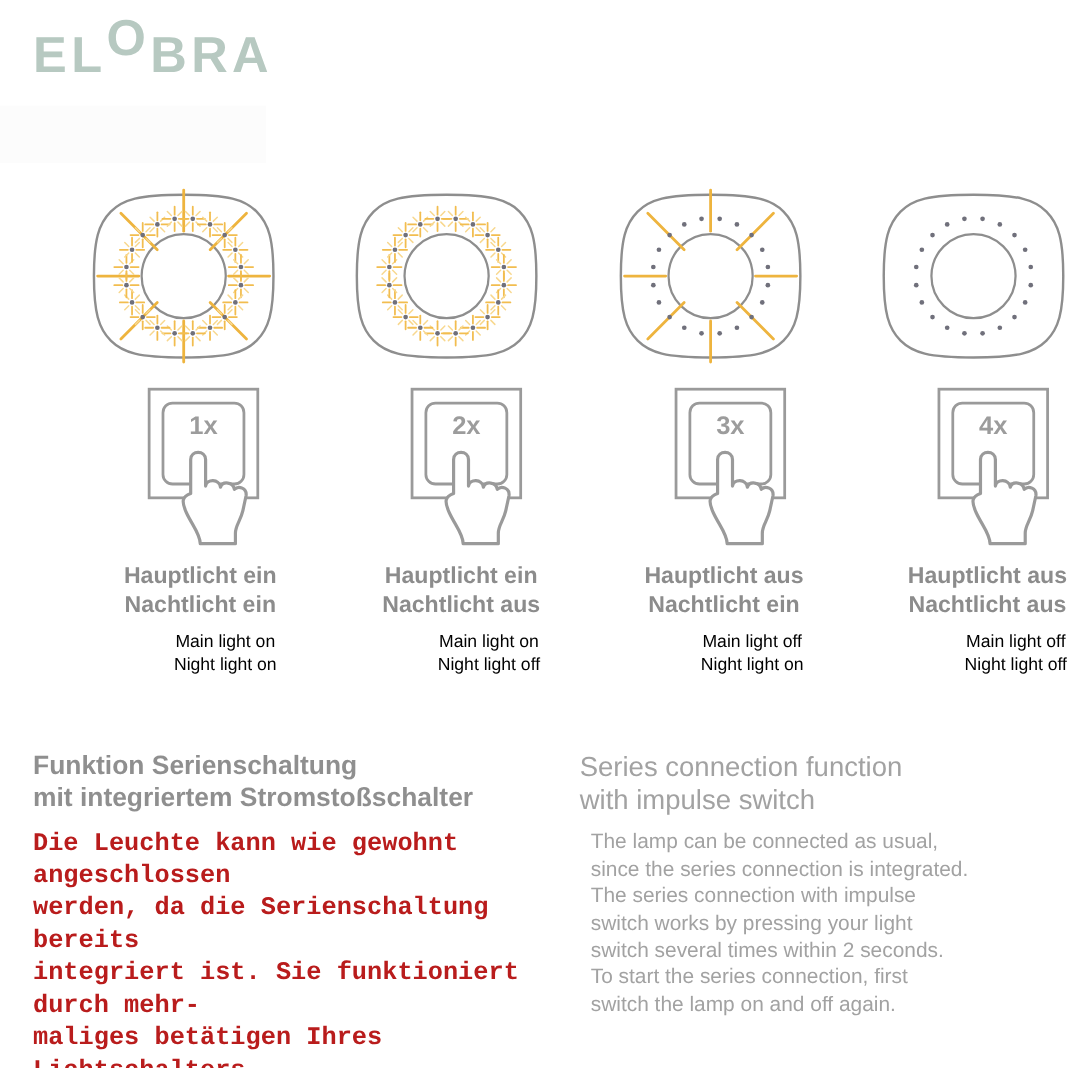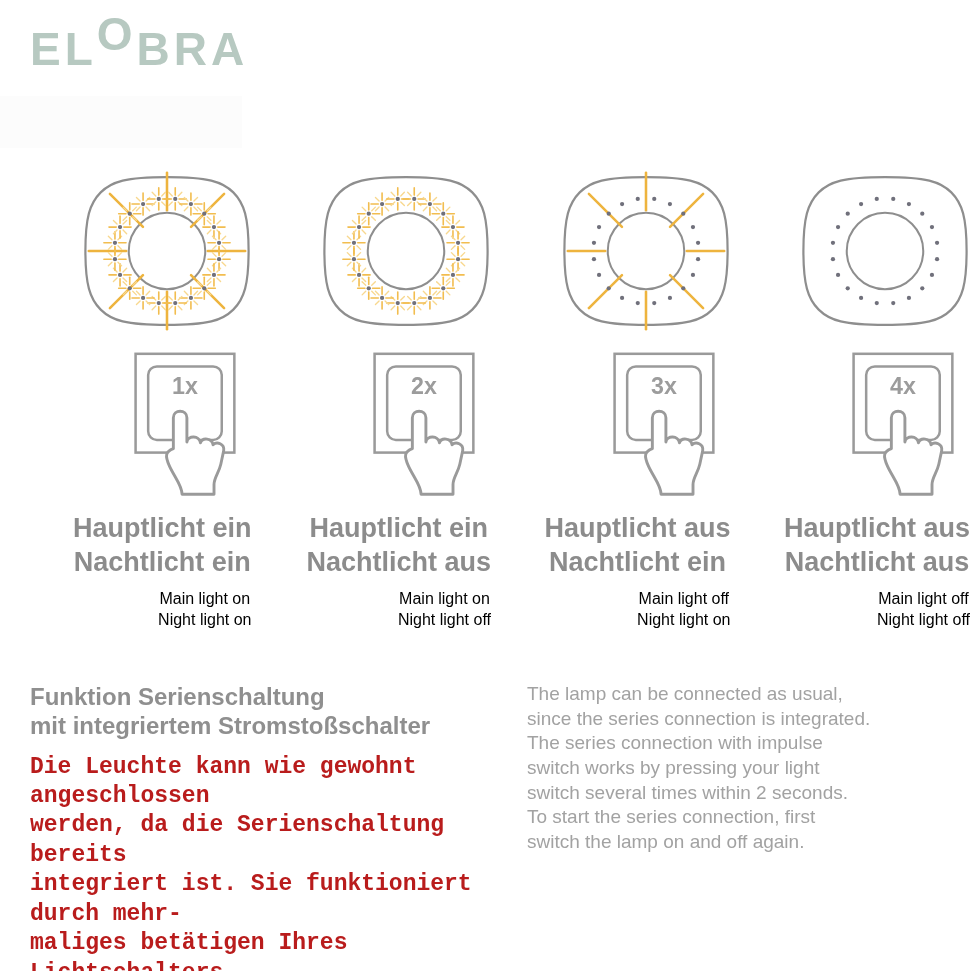--- a/index.html
+++ b/index.html
@@ -10,31 +10,31 @@
   .logo{position:absolute;top:26px;left:30px;font-size:46px;font-weight:700;letter-spacing:4px;color:#b7c9c1;line-height:1;}
   .logo .raised{display:inline-block;transform:translateY(-15px);}
   .watermark{position:absolute;top:96px;left:0;width:242px;height:52px;background:#fcfcfc;}
 
   
   .steps-grid{position:absolute;top:166px;left:12px;right:0;display:grid;grid-template-columns:repeat(4,1fr);}
   .step-col{display:flex;flex-direction:column;align-items:flex-end;}
   .lamp-svg{width:170px;height:170px;display:block;}
   .switch-svg{width:136px;height:153px;display:block;margin-top:12px;}
   .press-label{font-family:"Liberation Sans",sans-serif;font-size:24px;font-weight:700;fill:#9c9c9c;}
-  .caption-de{margin-top:10px;font-size:27px;font-weight:700;color:#8c8c8c;text-align:center;line-height:1.26;white-space:pre-line;}
+  .caption-de{margin-top:10px;font-size:21px;font-weight:700;color:#8c8c8c;text-align:center;line-height:1.26;white-space:pre-line;}
   .caption-en{margin-top:9px;font-size:16px;font-weight:400;color:#000000;text-align:center;line-height:1.32;white-space:pre-line;}
 
   
   .info{position:absolute;top:682px;left:30px;right:22px;display:grid;grid-template-columns:492px 1fr;column-gap:5px;}
   .info h2{margin:0 0 12px;white-space:pre-line;}
   .info p{margin:0;white-space:pre-line;}
   .info-de h2{font-size:24px;font-weight:700;color:#8f8f8f;line-height:1.22;}
   .info-de p{font-size:23px;font-weight:700;color:#b91c1c;line-height:1.28;font-family:Liberation Mono, monospace;}
   .info-en h2{font-size:25px;font-weight:400;color:#a2a2a2;line-height:1.2;}
-  .info-en p{font-size:19px;font-weight:400;color:#a2a2a2;line-height:1.3;}
+  .info-en p{font-size:19px;font-weight:400;color:#a2a2a2;line-height:1.3;margin-left:10px;}
 </style>
 </head>
 <body>
 
 <svg width="0" height="0" style="position:absolute" aria-hidden="true">
   <defs>
     <symbol id="switch-base" viewBox="0 0 140 158">
       <rect x="20" y="6" width="102" height="102" fill="#ffffff" stroke="#9a9a9a" stroke-width="2.6"></rect>
       <rect x="33" y="19" width="76" height="76" rx="9" fill="#ffffff" stroke="#9a9a9a" stroke-width="2.6"></rect>
       <path d="M59,104 L59,72 C59,63 73,63 73,72 L73,97
@@ -537,20 +537,22 @@
 mit integriertem Stromstoßschalter</h2>
       <p>Die Leuchte kann wie gewohnt angeschlossen
 werden, da die Serienschaltung bereits
 integriert ist. Sie funktioniert durch mehr-
 maliges betätigen Ihres Lichtschalters
 innerhalb von 2 Sekunden. Um die Serien-
 schaltung zu starten, schalten Sie die
 Leuchte zunächst 1 x an und wieder aus.</p>
     </div>
     <div class="info-en">
+      <h2>Series connection function
+with impulse switch</h2>
       <p>The lamp can be connected as usual,
 since the series connection is integrated.
 The series connection with impulse
 switch works by pressing your light
 switch several times within 2 seconds.
 To start the series connection, first
 switch the lamp on and off again.</p>
     </div>
   </div>
 

